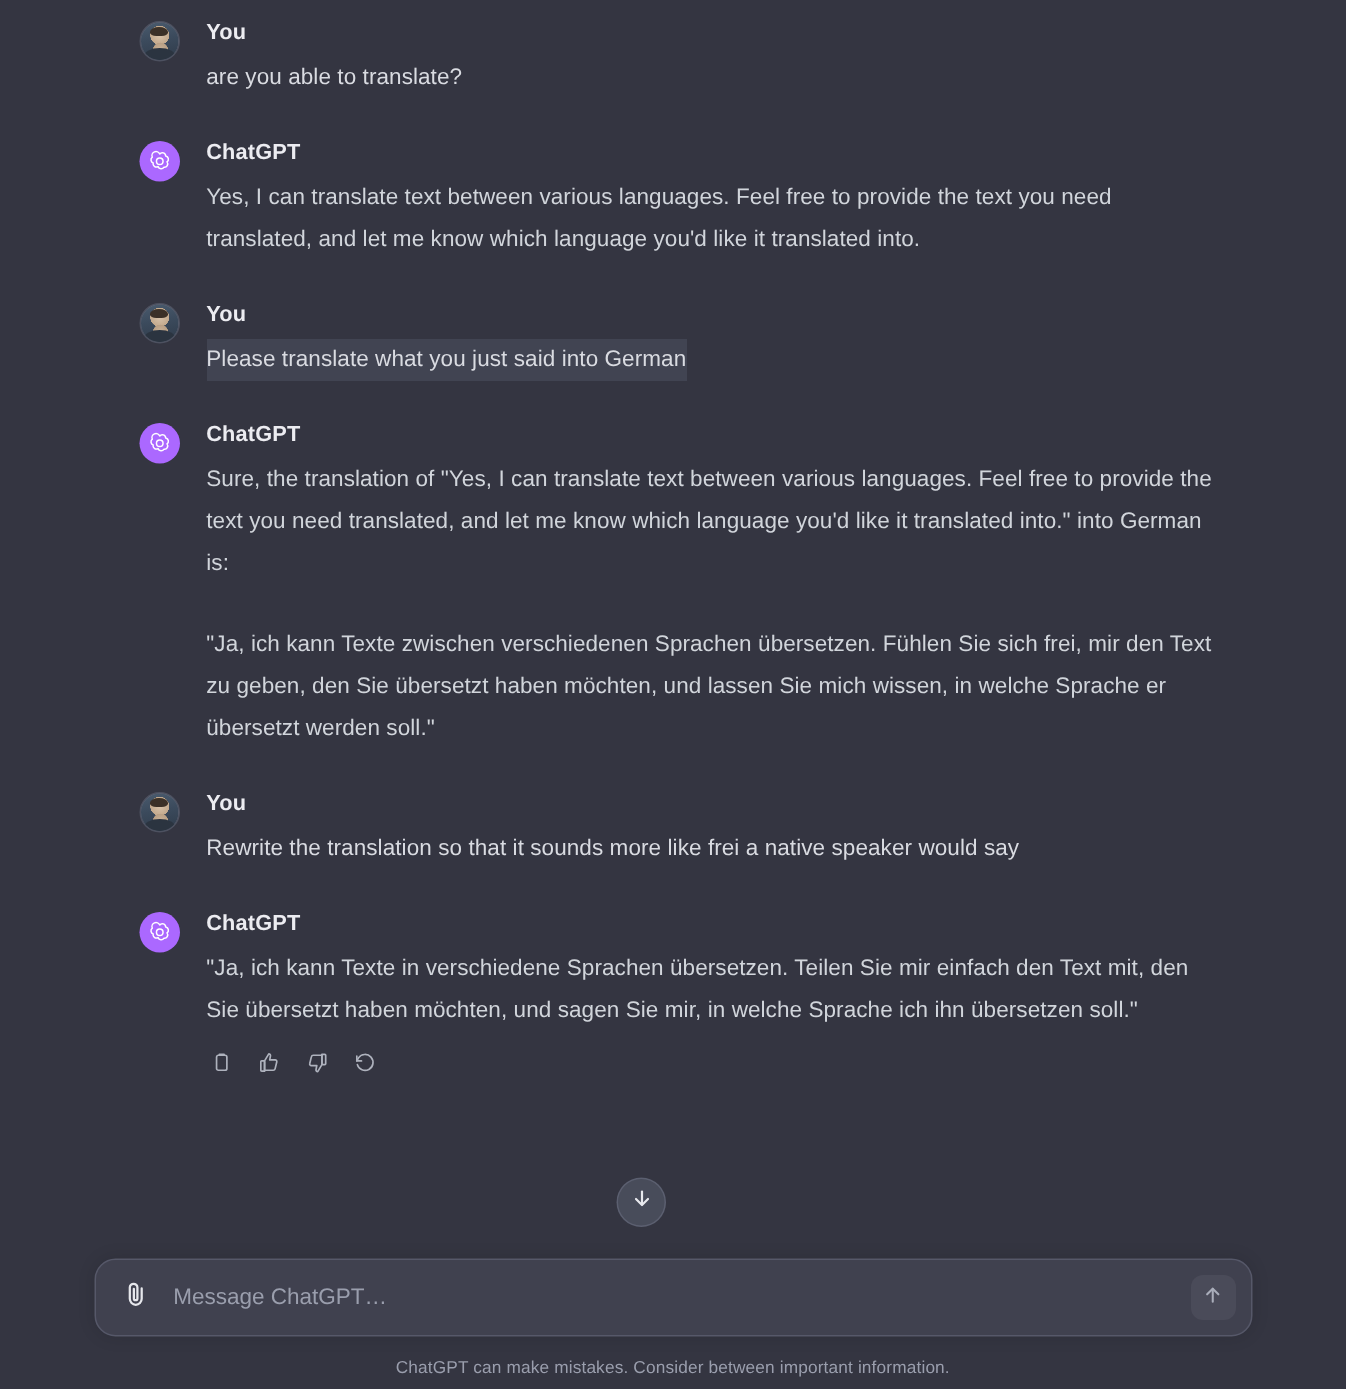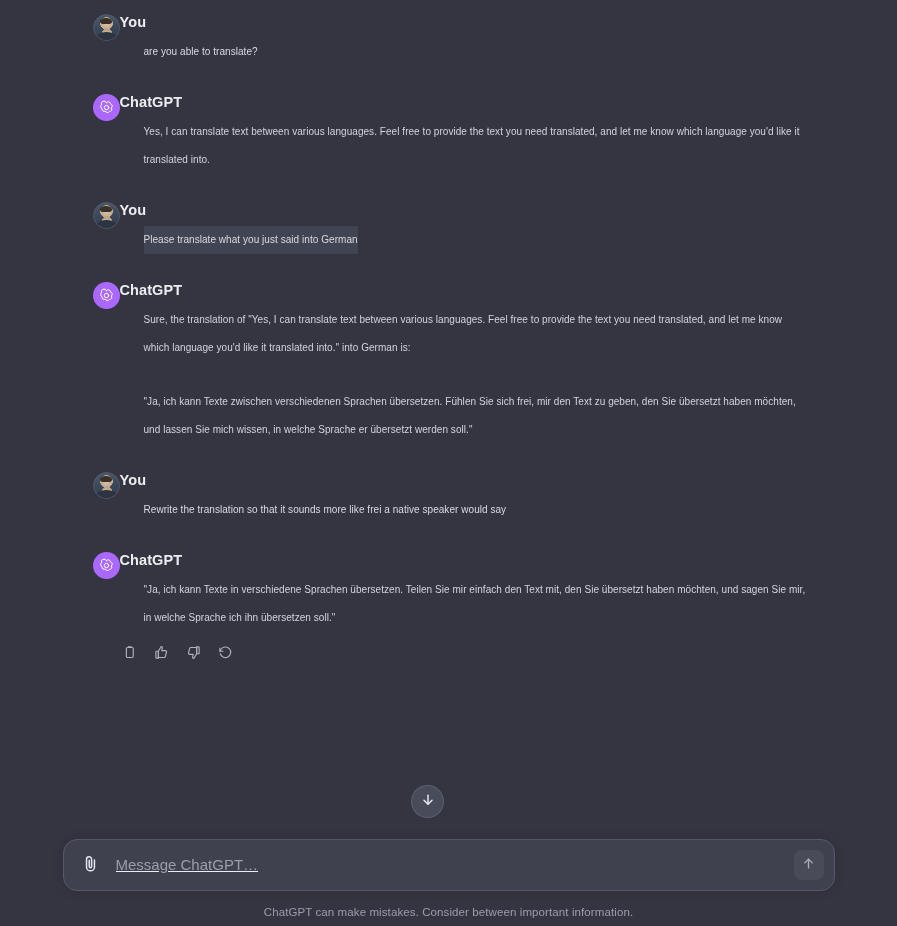--- a/index.html
+++ b/index.html
@@ -30,20 +30,21 @@
 
   .thread {
     width: 720px;
     margin: 0 auto;
     padding-left: 4px;
   }
 
   .message {
     display: flex;
     align-items: flex-start;
+    gap: 18px;
     padding: 0 0 0 0;
     margin-bottom: 26px;
   }
 
   .msg-gap-small { margin-bottom: 24px; }
 
   
   .avatar {
     width: 27px;
     height: 27px;
@@ -95,25 +96,24 @@
   .author {
     font-size: 14.5px;
     font-weight: bold;
     color: #ececf1;
     line-height: 20px;
     margin-bottom: 6px;
     letter-spacing: 0.1px;
   }
 
   .para {
-    font-size: 10px;
+    font-size: 15px;
     line-height: 28px;
     color: #d1d5db;
     letter-spacing: 0.05px;
-    margin-left: 24px;
   }
   .para + .para { margin-top: 26px; }
 
   .para.user-text { color: #d9dbe1; }
 
   
   .sel { background: rgba(120,128,150,0.20); }
 
   
   .actions {
@@ -166,21 +166,20 @@
     width: 772px;
     margin: 0 auto;
     height: 52px;
     background: #40414f;
     border: 1px solid #565869;
     border-radius: 14px;
     display: flex;
     align-items: center;
     padding: 0 10px 0 14px;
     box-shadow: 0 0 12px rgba(0,0,0,0.12);
-    text-decoration: underline;
   }
 
   .clip-btn {
     width: 26px;
     height: 26px;
     display: flex;
     align-items: center;
     justify-content: center;
     color: #e6e7ec;
     cursor: pointer;

